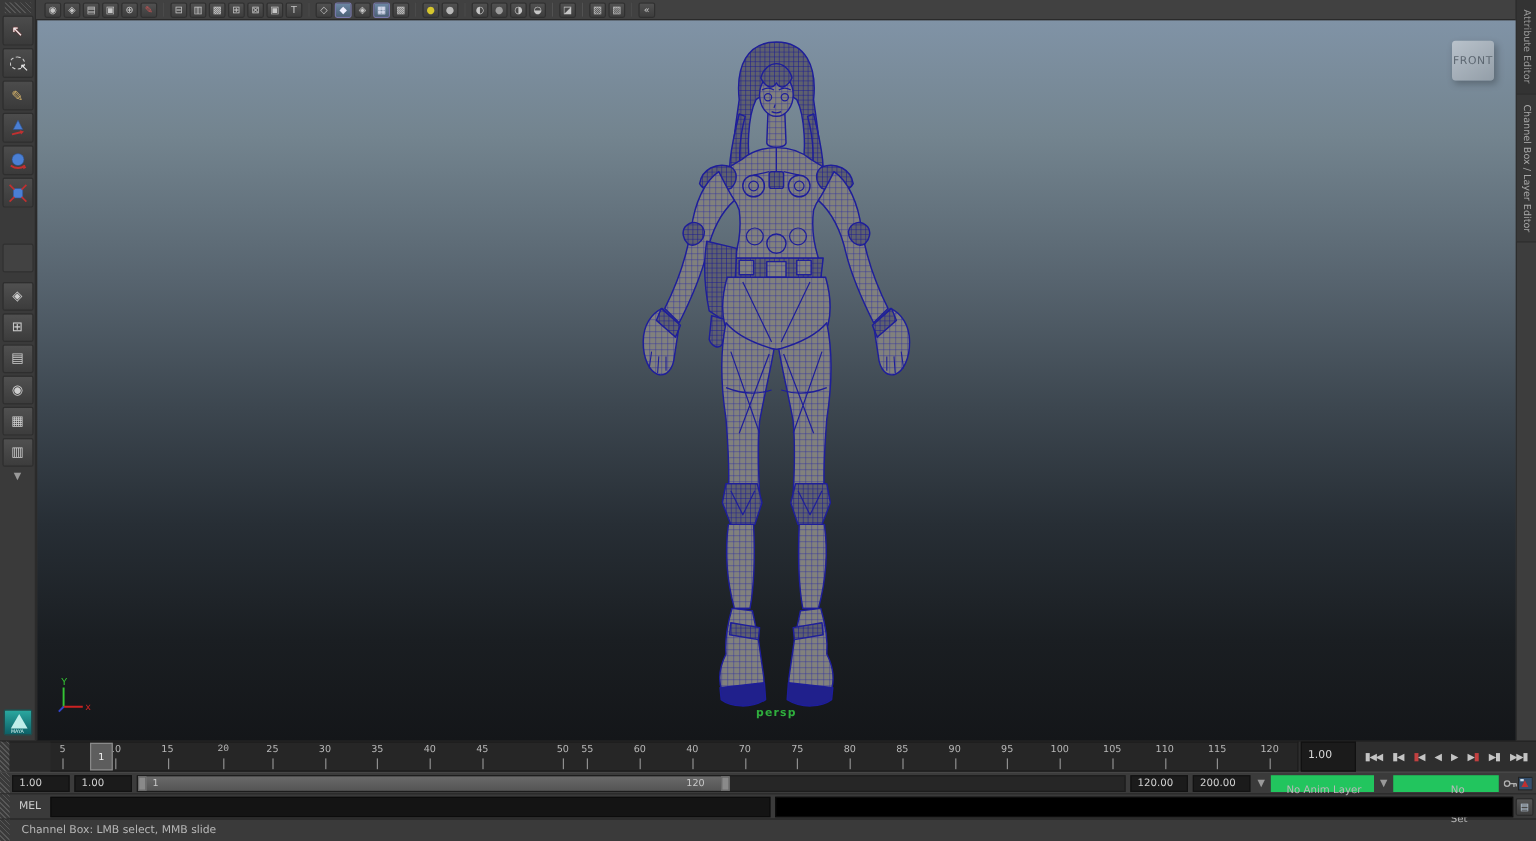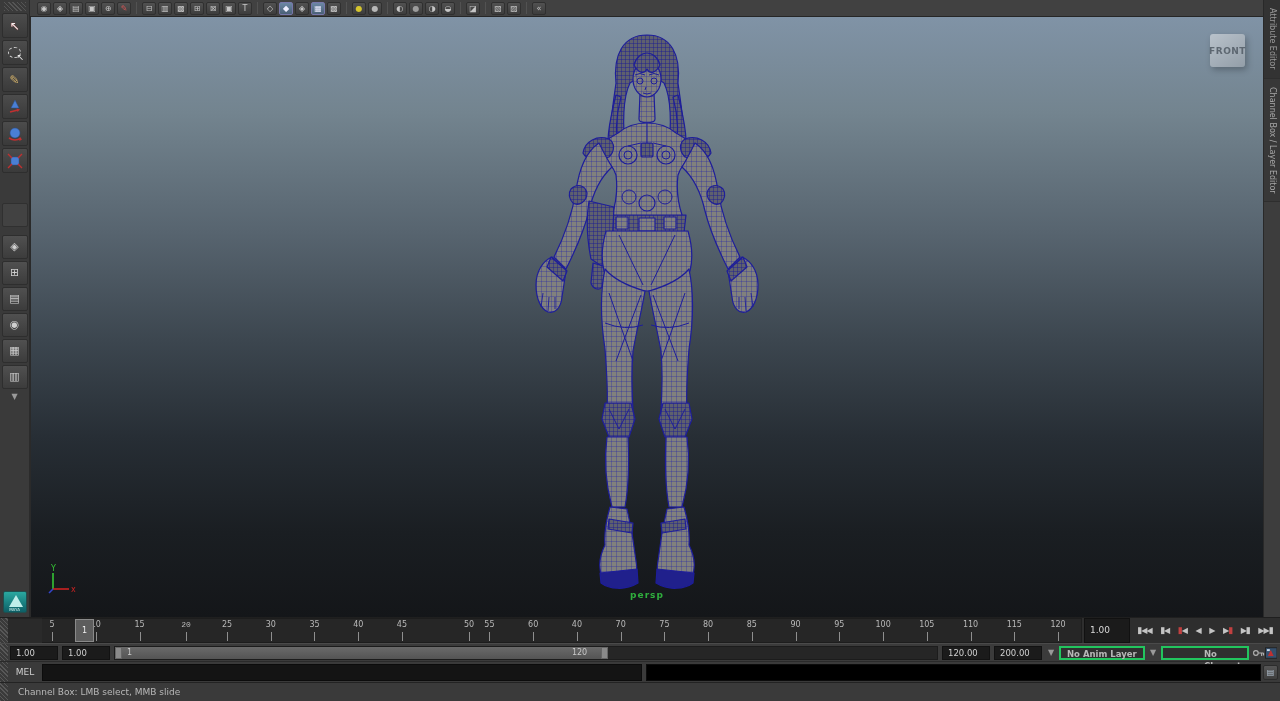--- a/index.html
+++ b/index.html
@@ -45,21 +45,21 @@
     background:linear-gradient(#515151,#3d3d3d); color:#c6c6c6; font-size:8px; line-height:11px; text-align:center; overflow:hidden; }
   .ibtn.active { background:linear-gradient(#6c87a4,#4a6076); border-color:#77a; color:#eef; }
 
   
   .viewport { flex:1; position:relative; overflow:hidden;
     border-left:1px solid #2a2a2a;
     background:linear-gradient(180deg,#8093a6 0%,#73848f 16%,#57646f 36%,#3c464f 54%,#272e35 70%,#1a1e22 86%,#141619 100%); }
   .viewcube { position:absolute; left:1179px; top:17px; width:35px; height:33px; border-radius:3px;
     background:linear-gradient(145deg,#b9c2cb,#939ea8); box-shadow:2px 3px 6px rgba(0,0,0,.25);
     display:flex; align-items:center; justify-content:center; }
-  .viewcube span { font-size:9px; font-weight:bold; color:#5d6771; letter-spacing:.5px; }
+  .viewcube span { font-size:9px; font-weight:normal; color:#5d6771; letter-spacing:.5px; }
   .cam-label { position:absolute; left:0; right:0; top:573px; text-align:center;
     font-size:9px; font-weight:bold; color:#2fae3d; letter-spacing:1px; }
   .axis { position:absolute; left:12px; top:546px; }
   .char-svg { position:absolute; left:490px; top:14px; }
 
   
   .sidetabs { width:17px; background:#3d3d3d; border-left:1px solid #292929; display:flex; flex-direction:column; }
   .vtab { writing-mode:vertical-rl; font-size:8px; color:#a8a8a8; padding:8px 0;
     text-align:center; border-bottom:1px solid #2e2e2e; background:#383838; line-height:15px; }
   .vtab:first-child { background:#333; color:#9a9a9a; }
@@ -85,22 +85,22 @@
   
   .rangerow { height:18px; display:flex; align-items:center; background:#3b3b3b; border-top:1px solid #4a4a4a; gap:0; }
   .rfield { width:48px; height:14px; margin:0 2px; background:#1b1b1b; border:1px solid #121212;
     color:#cfcfcf; font-size:8.5px; line-height:12px; padding-left:5px; }
   .rtrack { flex:1; height:14px; background:#262626; border:1px solid #1c1c1c; position:relative; margin:0 2px; }
   .rbar { position:absolute; left:0; top:0; bottom:0; background:linear-gradient(#6a6a6a,#545454);
     display:flex; align-items:center; justify-content:space-between; }
   .rhandle { width:7px; height:100%; background:#8a8a8a; border:1px solid #666; }
   .rbar .rlab { font-size:8px; color:#c9c9c9; padding:0 4px; }
   .dd-arrow { width:14px; text-align:center; color:#9a9a9a; font-size:8px; }
-  .wfield { height:14px; margin:0 1px; background:#2f2f2f; border:2px solid #22c55e;
-    color:#b8b8b8; font-size:8.5px; line-height:12px; padding-left:6px;font-weight:bold; }
+  .wfield { height:14px; margin:0 1px; background:#2f2f2f; border:7px solid #22c55e;
+    color:#b8b8b8; font-size:8.5px; line-height:12px; padding-left:6px; }
   .w-layer { width:86px; } .w-charset { width:88px;padding-left:41px; }
   .ricons { width:30px; display:flex; align-items:center; justify-content:space-between; padding:0 3px; }
 
   
   .cmdrow { height:21px; display:flex; align-items:center; background:#3a3a3a; border-top:1px solid #2a2a2a; }
   .mel-label { width:34px; text-align:center; color:#cfcfcf; font-size:9px; }
   .cmd-input { width:600px; height:17px; background:#141414; border:1px solid #0c0c0c; }
   .cmd-output { flex:1; height:17px; margin-left:4px; background:#000; border:1px solid #0c0c0c; }
   .se-btn { width:15px; height:15px; margin:0 2px; border:1px solid #2c2c2c; border-radius:2px;
     background:linear-gradient(#565656,#3e3e3e); color:#bcd; font-size:8px; line-height:13px; text-align:center; }

